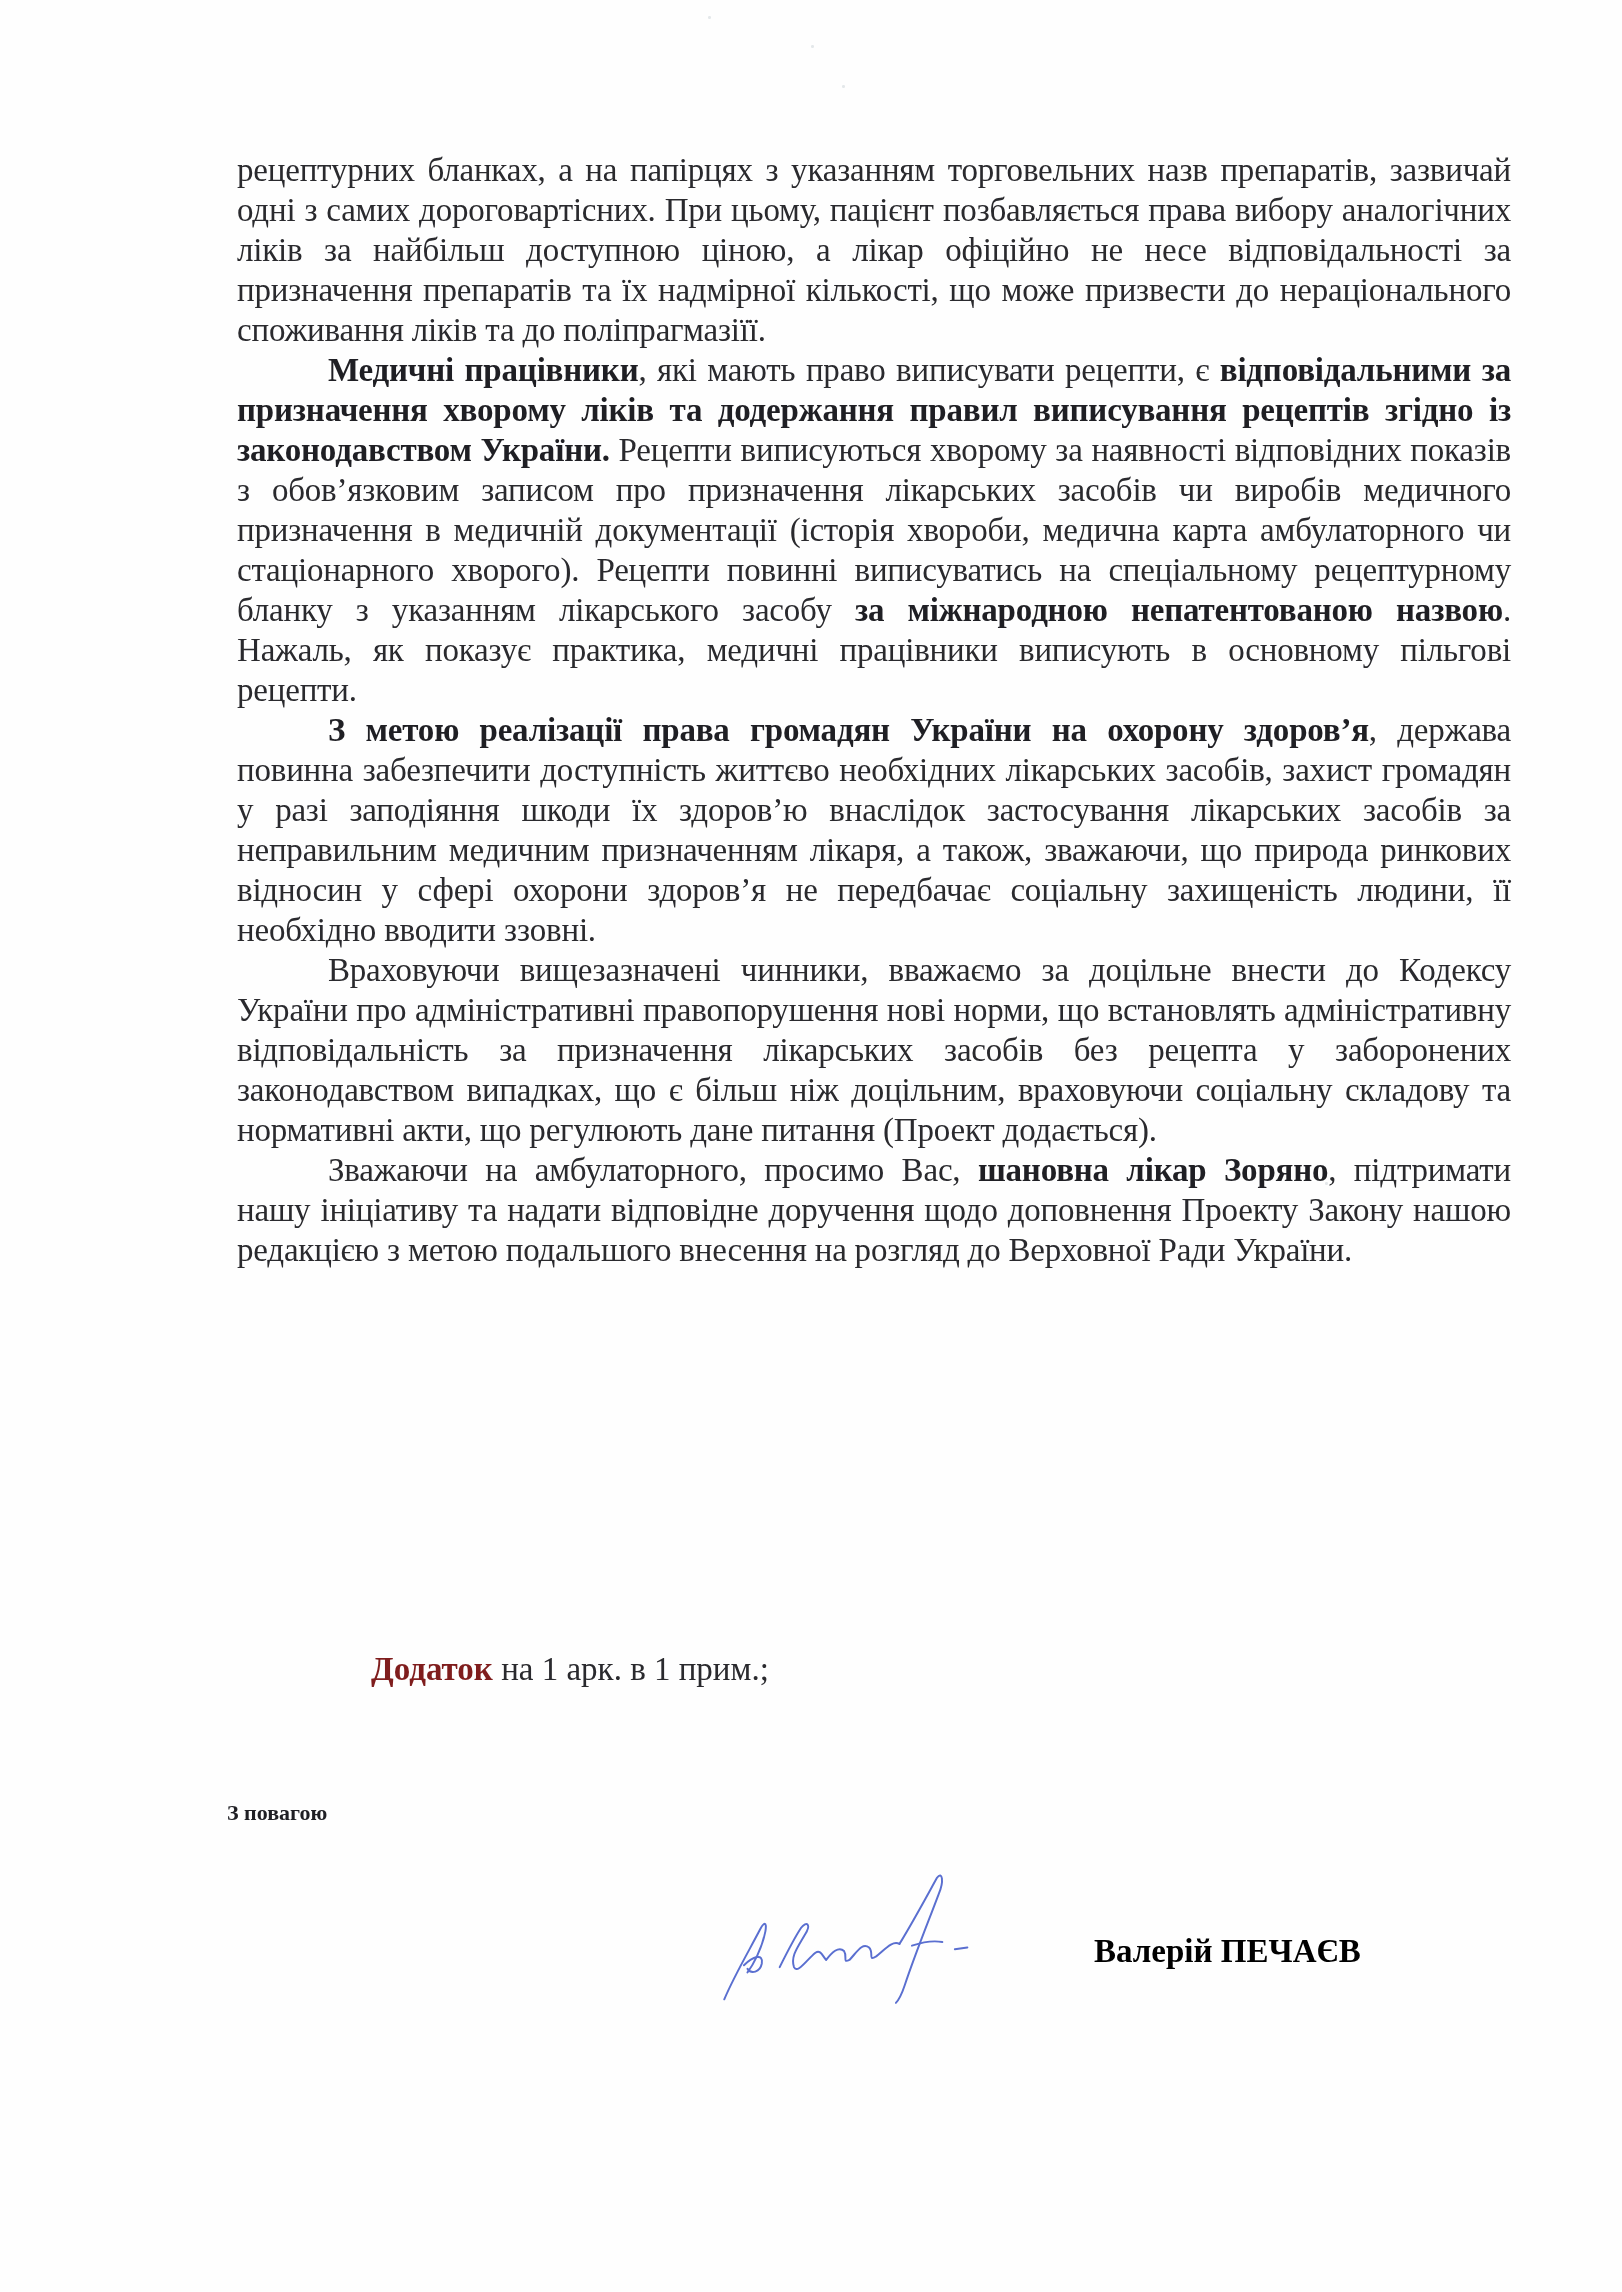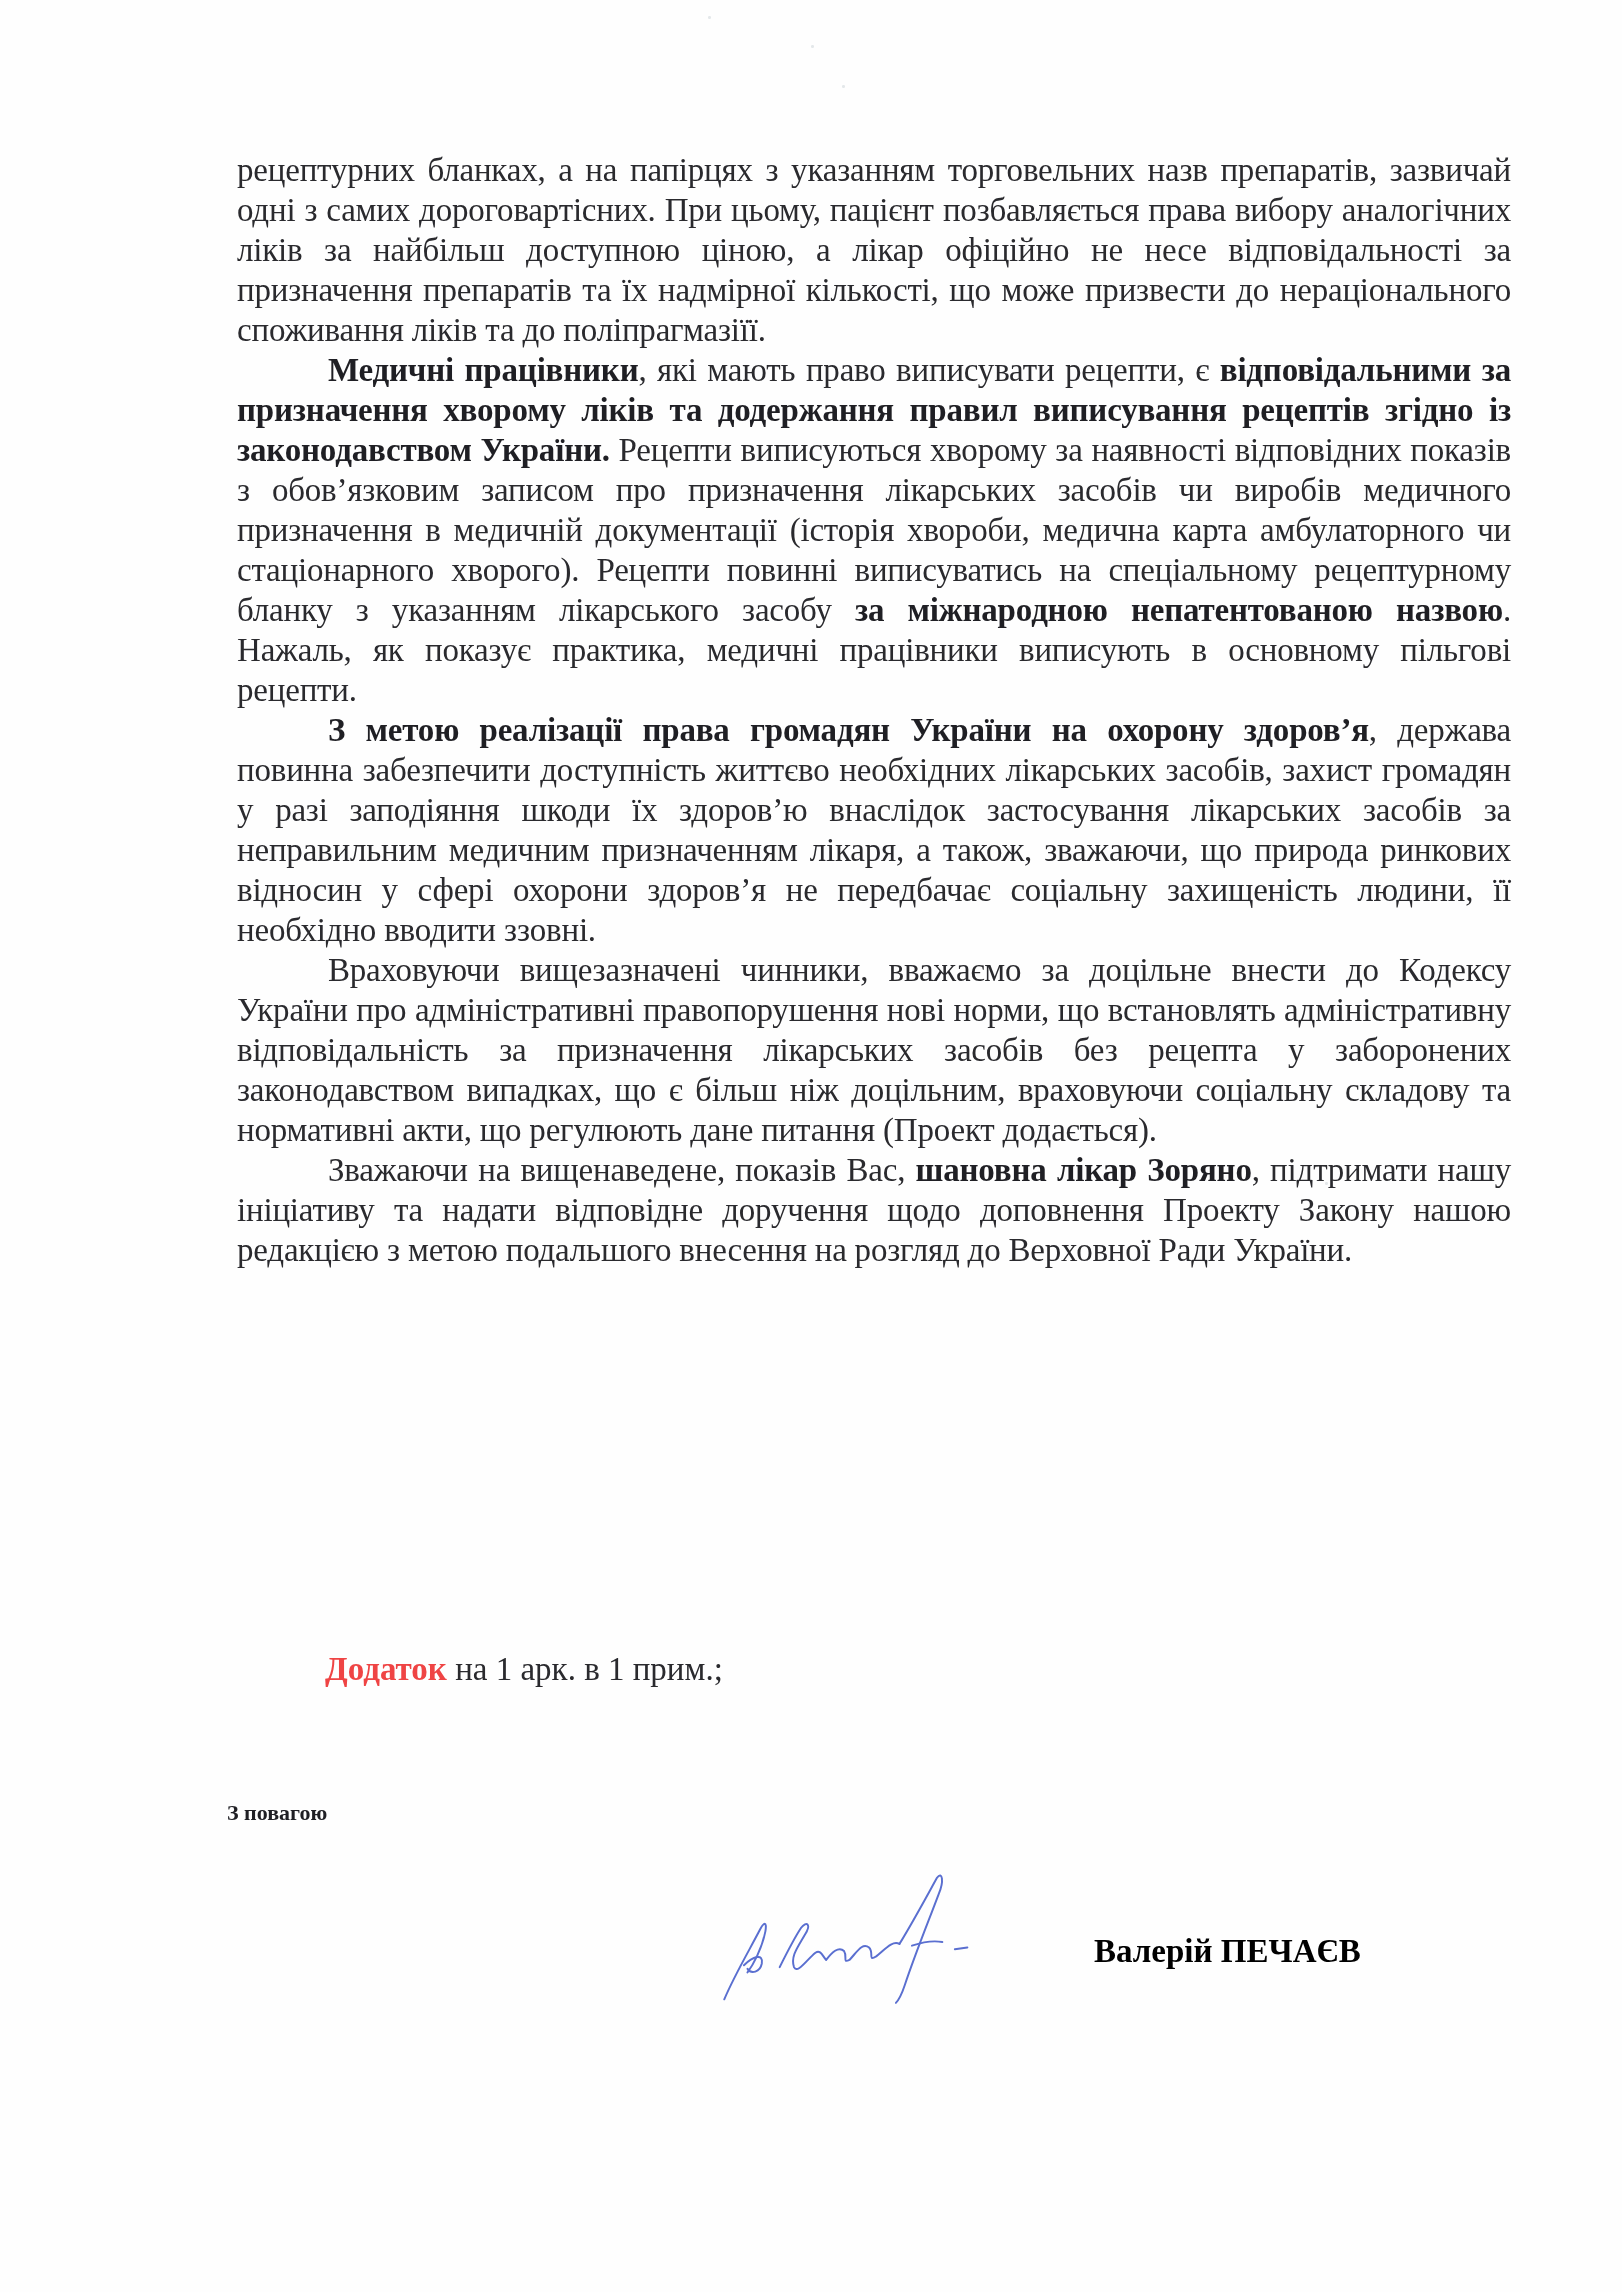--- a/index.html
+++ b/index.html
@@ -42,21 +42,21 @@
       font-weight: bold;
       color: #1f1f24;
     }
     .attachment {
       position: absolute;
       left: 325px;
       top: 1650px;
       font-size: 33px;
       line-height: 39px;
     }
-    .attachment b { font-weight: bold; color: #ef4444; }
+    .attachment b { font-weight: bold; color: #7f1d1d; margin-left: 46px; }
     .closing {
       position: absolute;
       left: 227px;
       top: 1800px;
       font-size: 22px;
       font-weight: bold;
       color: #1f1f24;
     }
     .sig-title {
       position: absolute;
@@ -98,21 +98,21 @@
   <div class="scan-noise" style="left:708px;top:16px;"></div>
   <div class="scan-noise" style="left:811px;top:45px;"></div>
   <div class="scan-noise" style="left:842px;top:85px;"></div>
   <div class="scan-noise" style="left:1325px;top:1182px;"></div>
 
   <div class="body-text" id="body-text">
       <p><span>рецептурних бланках, а на папірцях з указанням торговельних назв препаратів, зазвичай одні з самих дороговартісних. При цьому, пацієнт позбавляється права вибору аналогічних ліків за найбільш доступною ціною, а лікар офіційно не несе відповідальності за призначення препаратів та їх надмірної  кількості, що може призвести до нераціонального споживання ліків та до поліпрагмазіїї.</span></p>
       <p class="indent"><b>Медичні працівники</b><span>, які мають право виписувати рецепти, є </span><b>відповідальними за призначення хворому ліків та додержання правил виписування рецептів згідно із законодавством України.</b><span> Рецепти виписуються хворому за наявності відповідних показів з обов’язковим записом про призначення лікарських засобів чи виробів медичного призначення в медичній документації (історія хвороби, медична карта амбулаторного чи стаціонарного хворого). Рецепти повинні виписуватись на спеціальному рецептурному бланку з указанням лікарського засобу </span><b>за міжнародною непатентованою назвою</b><span>. Нажаль, як показує практика, медичні працівники виписують  в основному пільгові рецепти.</span></p>
       <p class="indent"><b>З метою реалізації права громадян України на охорону здоров’я</b><span>, держава повинна забезпечити доступність життєво необхідних лікарських засобів, захист громадян у разі заподіяння шкоди їх здоров’ю внаслідок застосування лікарських засобів за неправильним медичним призначенням лікаря, а також, зважаючи, що природа ринкових відносин у сфері охорони здоров’я не передбачає соціальну захищеність людини, її необхідно вводити ззовні.</span></p>
       <p class="indent"><span>Враховуючи вищезазначені чинники, вважаємо за доцільне внести  до Кодексу України про адміністративні правопорушення нові норми, що встановлять адміністративну відповідальність за призначення лікарських засобів без рецепта у заборонених законодавством випадках, що є більш ніж доцільним, враховуючи соціальну складову та нормативні акти, що регулюють дане питання (Проект додається).</span></p>
-      <p class="indent"><span>Зважаючи на вищенаведене, показів  Вас, </span><b>шановна лікар Зоряно</b><span>, підтримати нашу ініціативу та надати відповідне доручення щодо доповнення Проекту Закону нашою редакцією з метою подальшого внесення на розгляд  до Верховної Ради України.</span></p>
+      <p class="indent"><span>Зважаючи на амбулаторного, просимо  Вас, </span><b>шановна лікар Зоряно</b><span>, підтримати нашу ініціативу та надати відповідне доручення щодо доповнення Проекту Закону нашою редакцією з метою подальшого внесення на розгляд  до Верховної Ради України.</span></p>
     </div>
 
   <div class="attachment">
     <b>Додаток</b><span> на 1 арк. в 1 прим.;</span>
   </div>
 
   <div class="closing">З повагою</div>
 
 
   <svg class="signature" viewBox="0 0 380 160">

